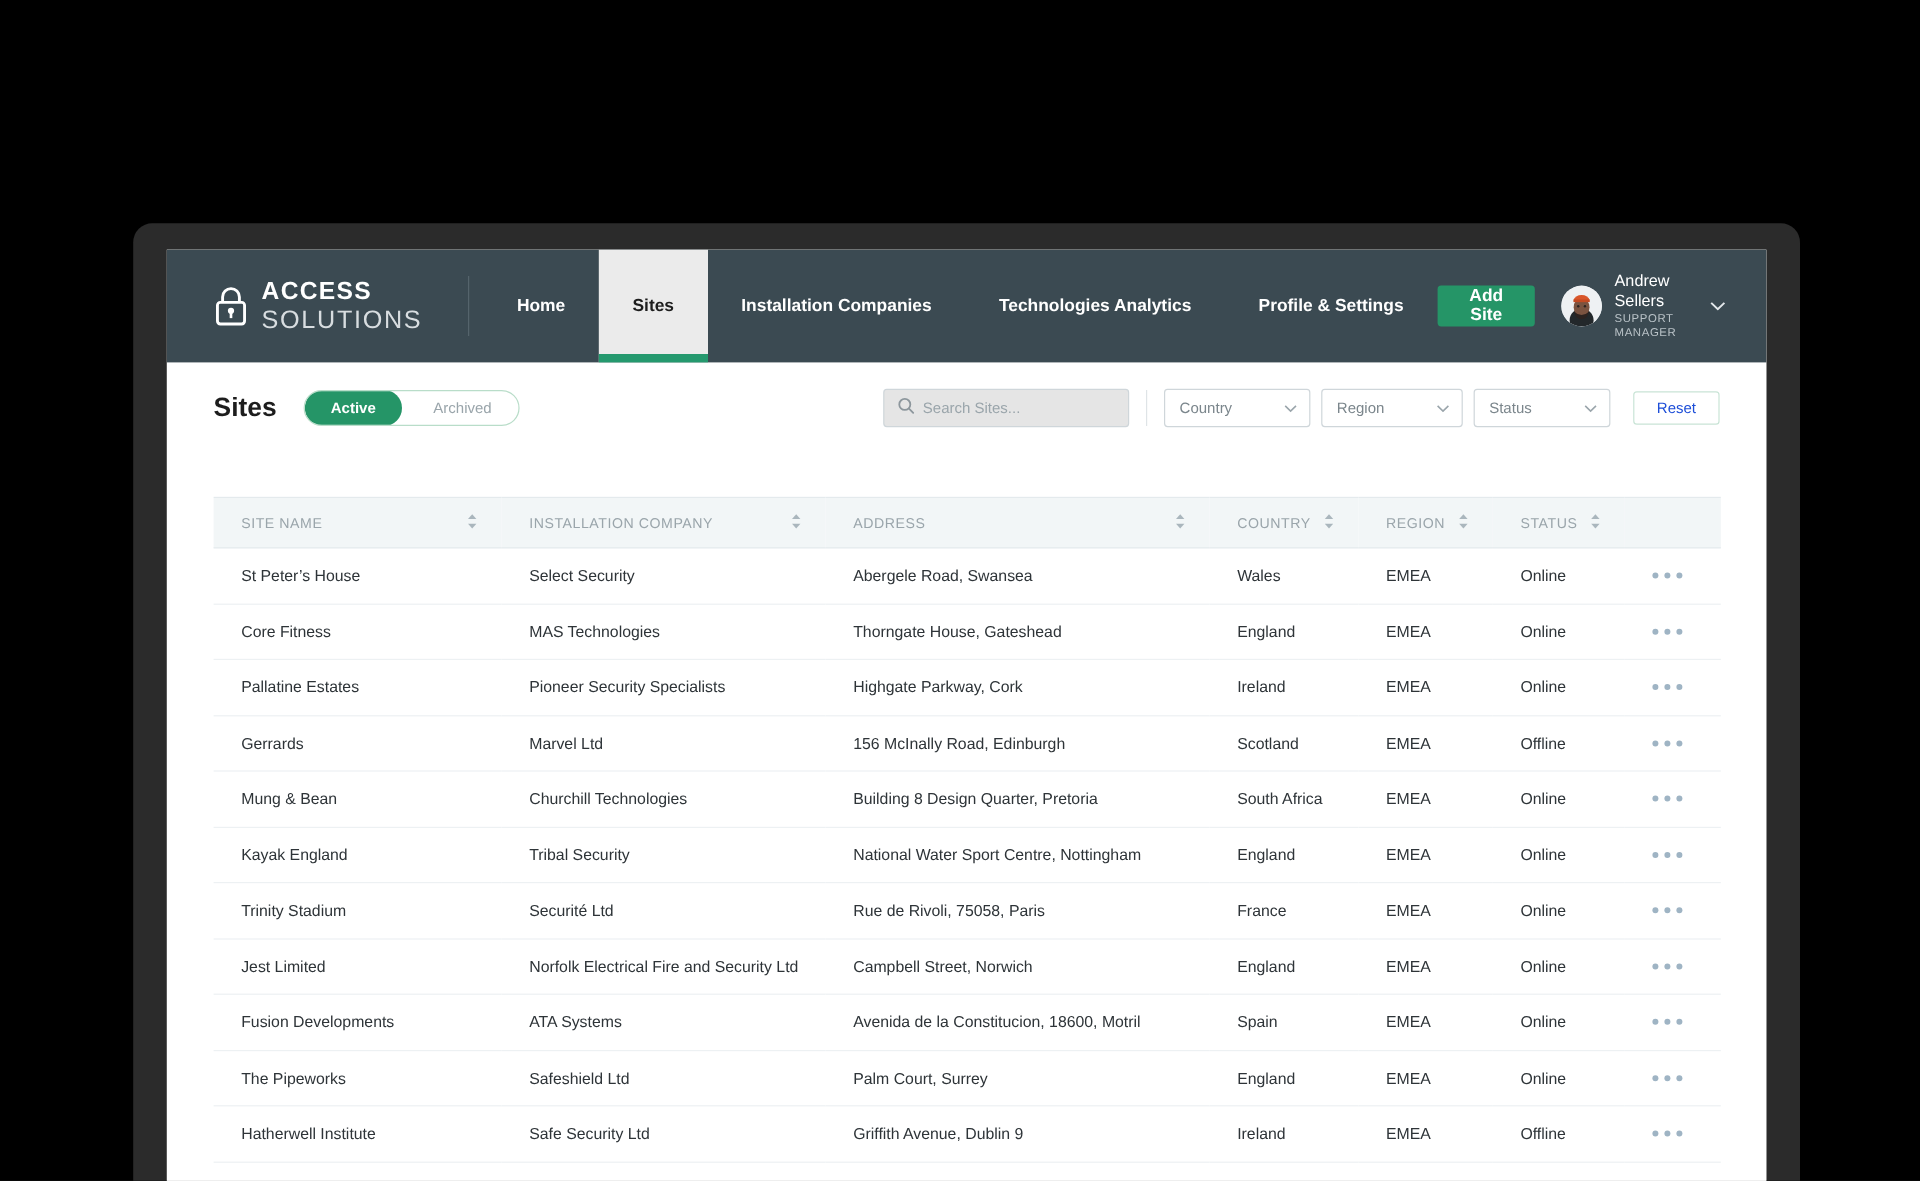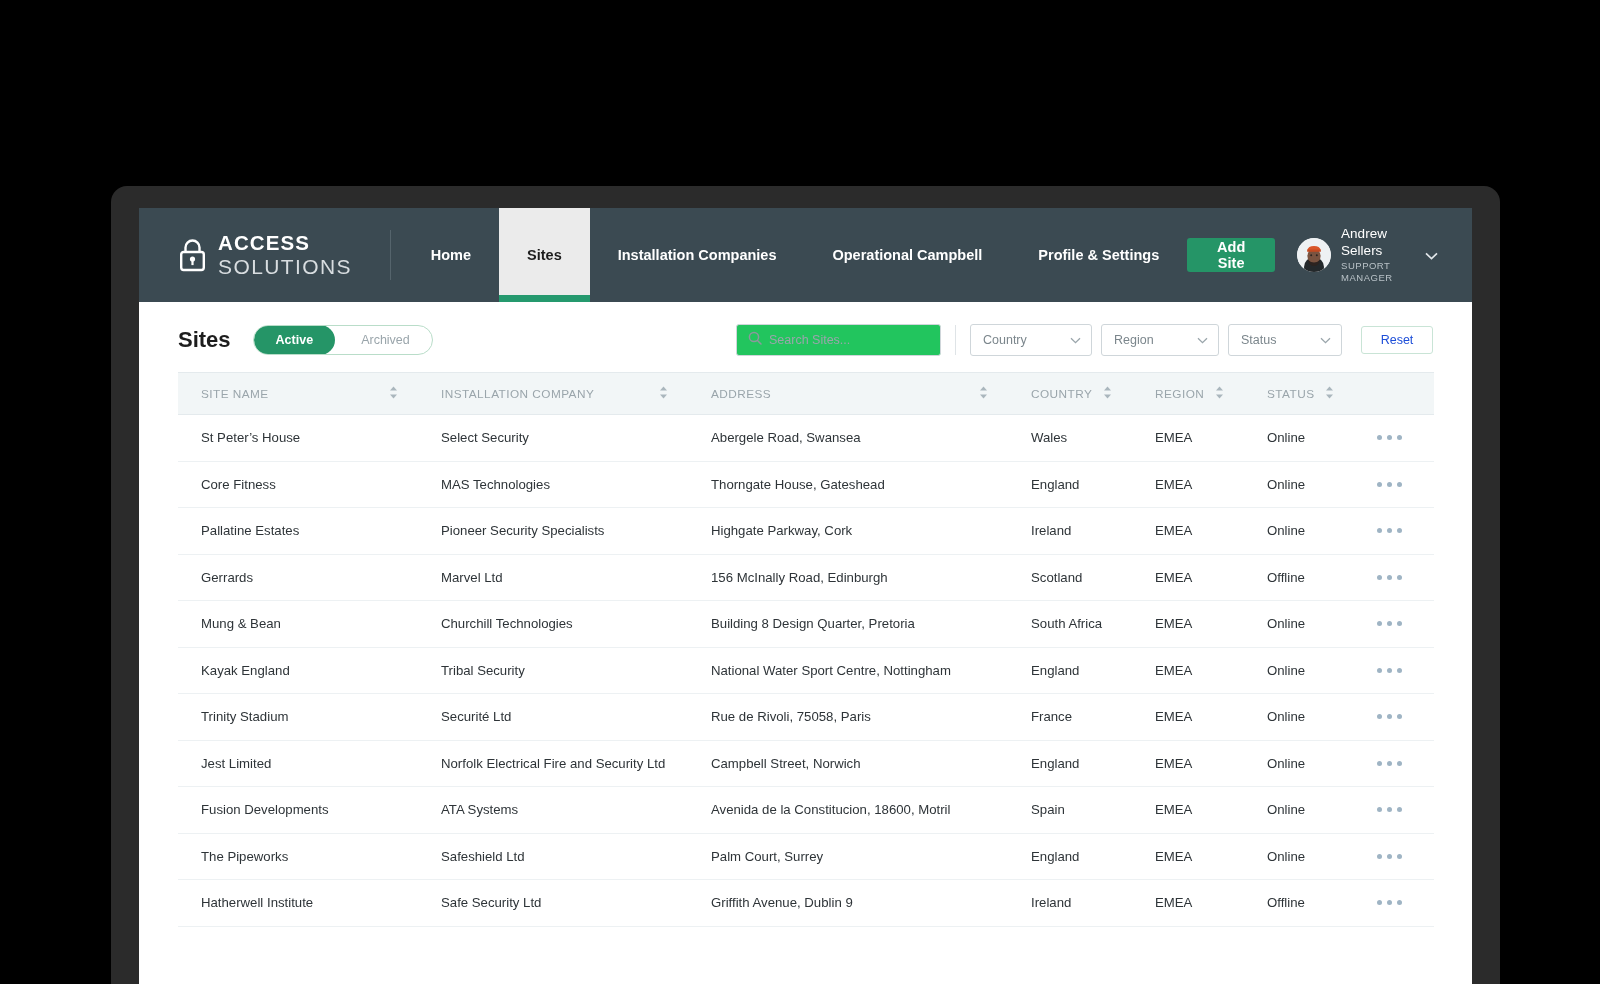--- a/index.html
+++ b/index.html
@@ -124,21 +124,21 @@
   .seg.off { color: #9aa5ab; padding-left: 26px; }
 
   .toolbar-right {
     margin-left: auto; display: flex; align-items: center; gap: 0;
   }
   .search-wrap {
     position: relative;
     width: 205px; height: 32px;
     border: 1px solid #cfd6da; border-radius: 3px;
     display: flex; align-items: center;
-    background: #22c55e;
+    background: #e5e5e5;
   }
   .search-icon { margin: 0 7px 0 11px; flex: none; }
   #search-input {
     border: none; outline: none; background: transparent;
     font-size: 12.5px; color: #4a5459;
     font-family: "Liberation Sans", sans-serif;
     width: 150px;
   }
   #search-input::placeholder { color: #9aa5ab; }
   .tb-divider { width: 1px; height: 30px; background: #dfe4e7; margin: 0 14px; }
@@ -159,21 +159,21 @@
   #reset-btn {
     height: 28px; width: 72px;
     border: 1px solid #c9e4d6; border-radius: 3px;
     background: #fff; color: #1d4ed8;
     font-size: 12.5px; font-family: "Liberation Sans", sans-serif;
     cursor: pointer; margin-left: 10px;
   }
 
   
   #table-wrap { padding: 0 39px; }
-  table { width: 100%; border-collapse: collapse; table-layout: fixed; }
+  table { width: 100%; border-collapse: collapse; table-layout: fixed; margin-top: 42px; }
   thead th {
     background: #f2f6f7;
     color: #9aa5ab;
     font-size: 11.8px; font-weight: normal;
     letter-spacing: 0.45px;
     text-align: left;
     height: 42px;
     padding: 0 0 0 23px;
     border-top: 1px solid #e4eaed;
     border-bottom: 1px solid #e4eaed;
@@ -222,21 +222,21 @@
         <span class="brand-line2">SOLUTIONS</span>
       </span>
     </div>
 
     <div class="nav-divider"></div>
 
     <div class="nav-items">
       <div class="nav-item">Home</div>
       <div class="nav-item active">Sites</div>
       <div class="nav-item">Installation Companies</div>
-      <div class="nav-item">Operational Campbell</div>
+      <div class="nav-item">Technologies Analytics</div>
       <div class="nav-item">Profile &amp; Settings</div>
     </div>
 
     <div class="nav-right">
       <button id="add-site-btn">Add Site</button>
 
       <div class="user-box">
         <span class="avatar">
           <svg width="34" height="34" viewBox="0 0 34 34">
             <circle cx="17" cy="17" r="17" fill="#eef1f3"></circle>

